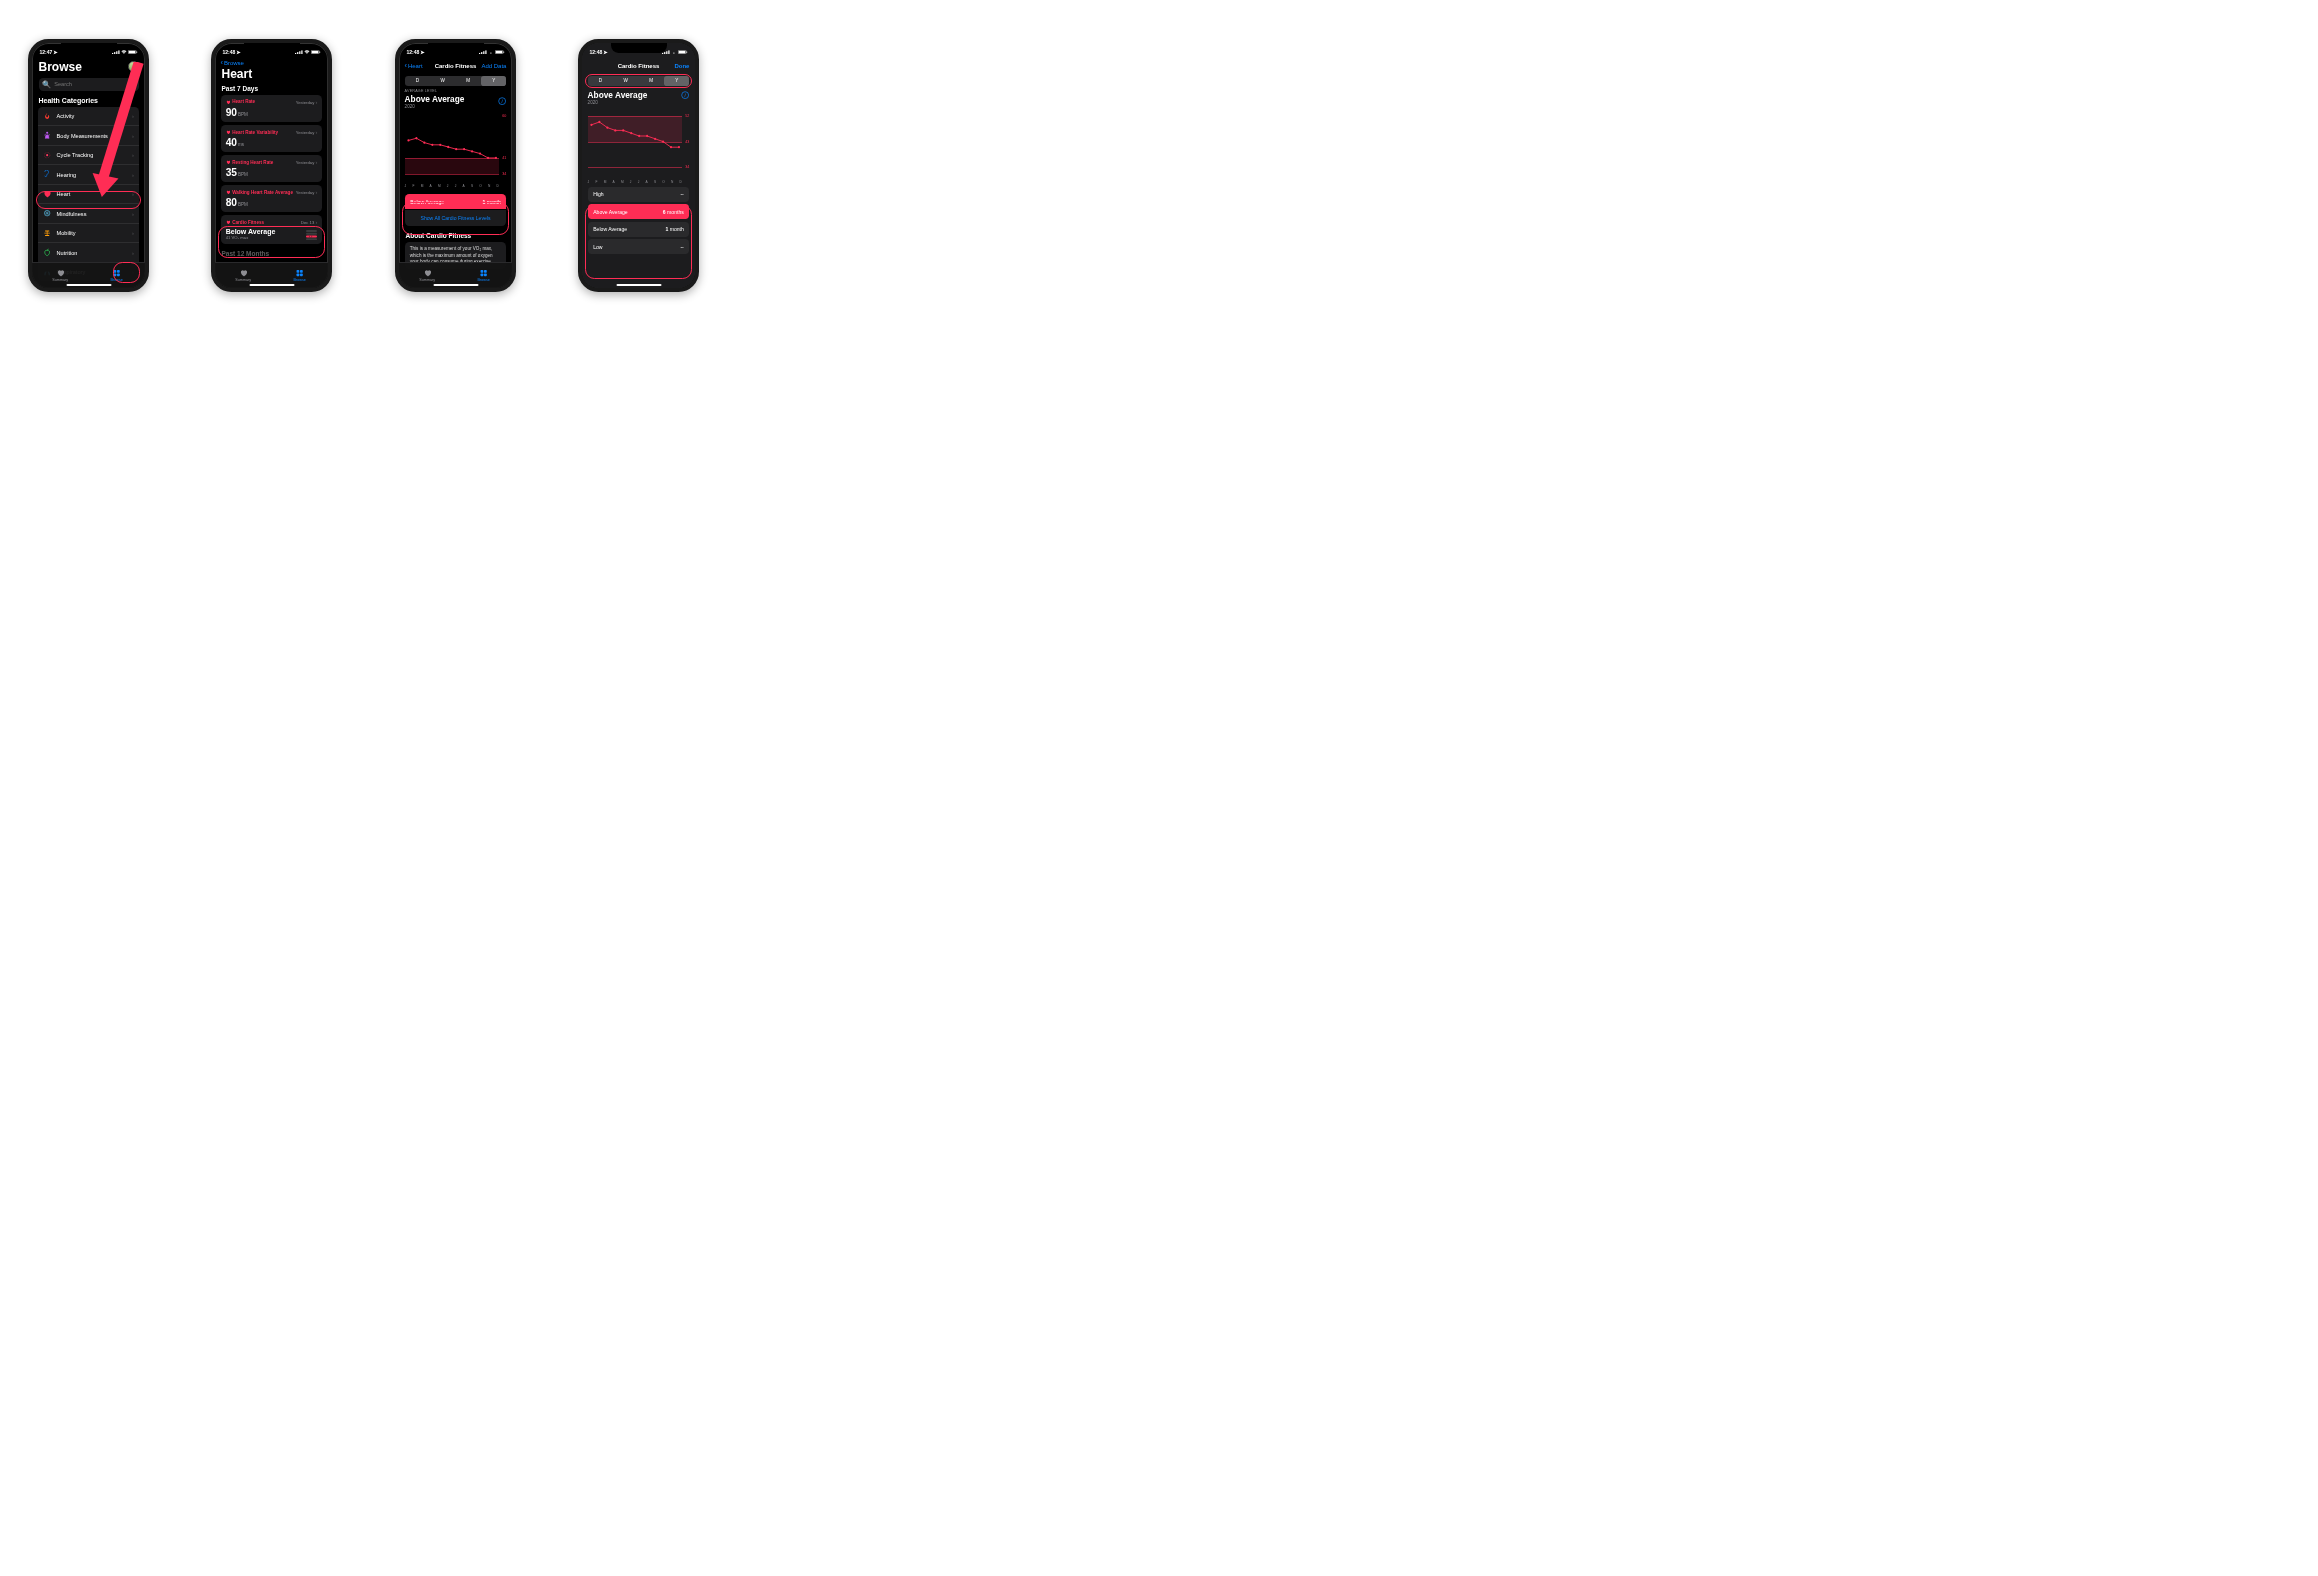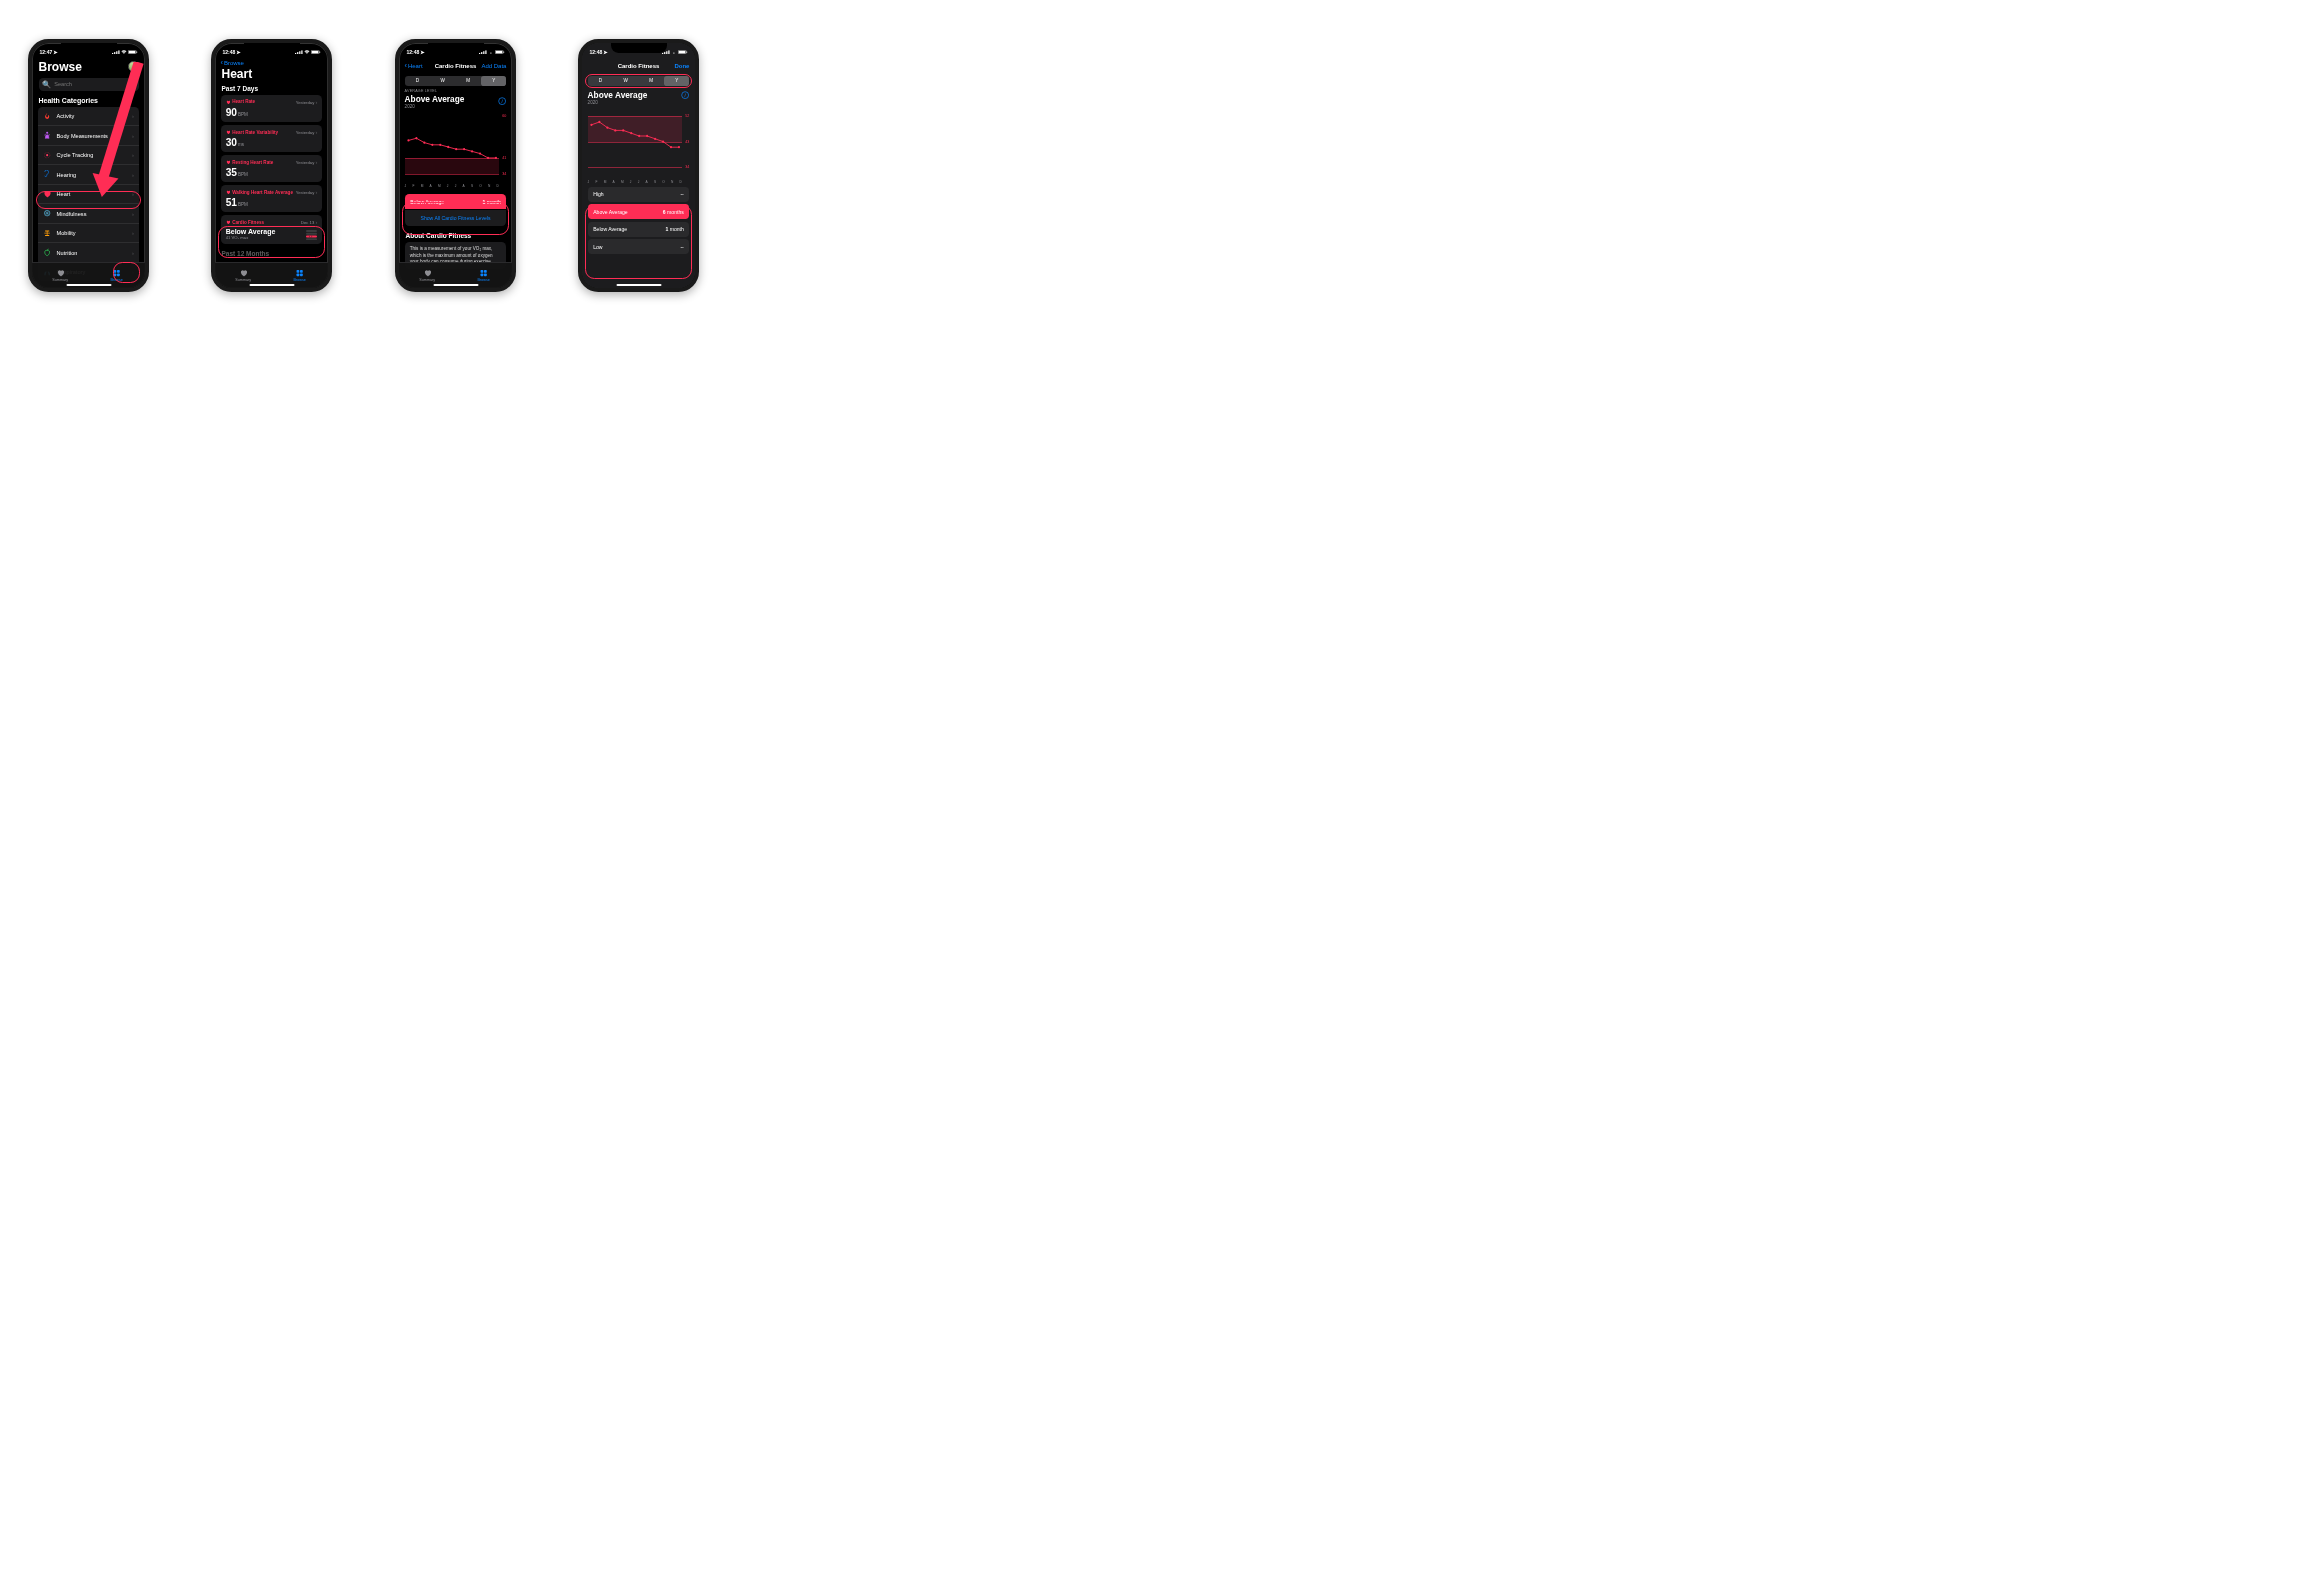--- a/index.html
+++ b/index.html
@@ -324,21 +324,21 @@
     <div class="card">
       <div class="metric-row">
           <div class="metric-title pink">
             <svg viewBox="0 0 24 24">
               <path fill="#ff2d55" d="M12 21s-8-5-8-12a5 5 0 019-3 5 5 0 019 3c0 7-8 12-8 12z"></path>
             </svg>
             <span>Heart Rate Variability</span>
           </div>
           <span class="metric-when"><span>Yesterday</span> <span class="chevron">›</span></span>
         </div>
-      <div class="metric-value"><span>30</span><span class="unit">ms</span></div>
+      <div class="metric-value"><span>40</span><span class="unit">ms</span></div>
     </div>
     <div class="card">
       <div class="metric-row">
           <div class="metric-title pink">
             <svg viewBox="0 0 24 24">
               <path fill="#ff2d55" d="M12 21s-8-5-8-12a5 5 0 019-3 5 5 0 019 3c0 7-8 12-8 12z"></path>
             </svg>
             <span>Resting Heart Rate</span>
           </div>
           <span class="metric-when"><span>Yesterday</span> <span class="chevron">›</span></span>
@@ -348,21 +348,21 @@
     <div class="card">
       <div class="metric-row">
           <div class="metric-title pink">
             <svg viewBox="0 0 24 24">
               <path fill="#ff2d55" d="M12 21s-8-5-8-12a5 5 0 019-3 5 5 0 019 3c0 7-8 12-8 12z"></path>
             </svg>
             <span>Walking Heart Rate Average</span>
           </div>
           <span class="metric-when"><span>Yesterday</span> <span class="chevron">›</span></span>
         </div>
-      <div class="metric-value"><span>51</span><span class="unit">BPM</span></div>
+      <div class="metric-value"><span>80</span><span class="unit">BPM</span></div>
     </div>
 
     <div class="card" style="position:relative">
       <div class="metric-row">
           <div class="metric-title pink">
             <svg viewBox="0 0 24 24">
               <path fill="#ff2d55" d="M12 21s-8-5-8-12a5 5 0 019-3 5 5 0 019 3c0 7-8 12-8 12z"></path>
             </svg>
             <span>Cardio Fitness</span>
           </div>

